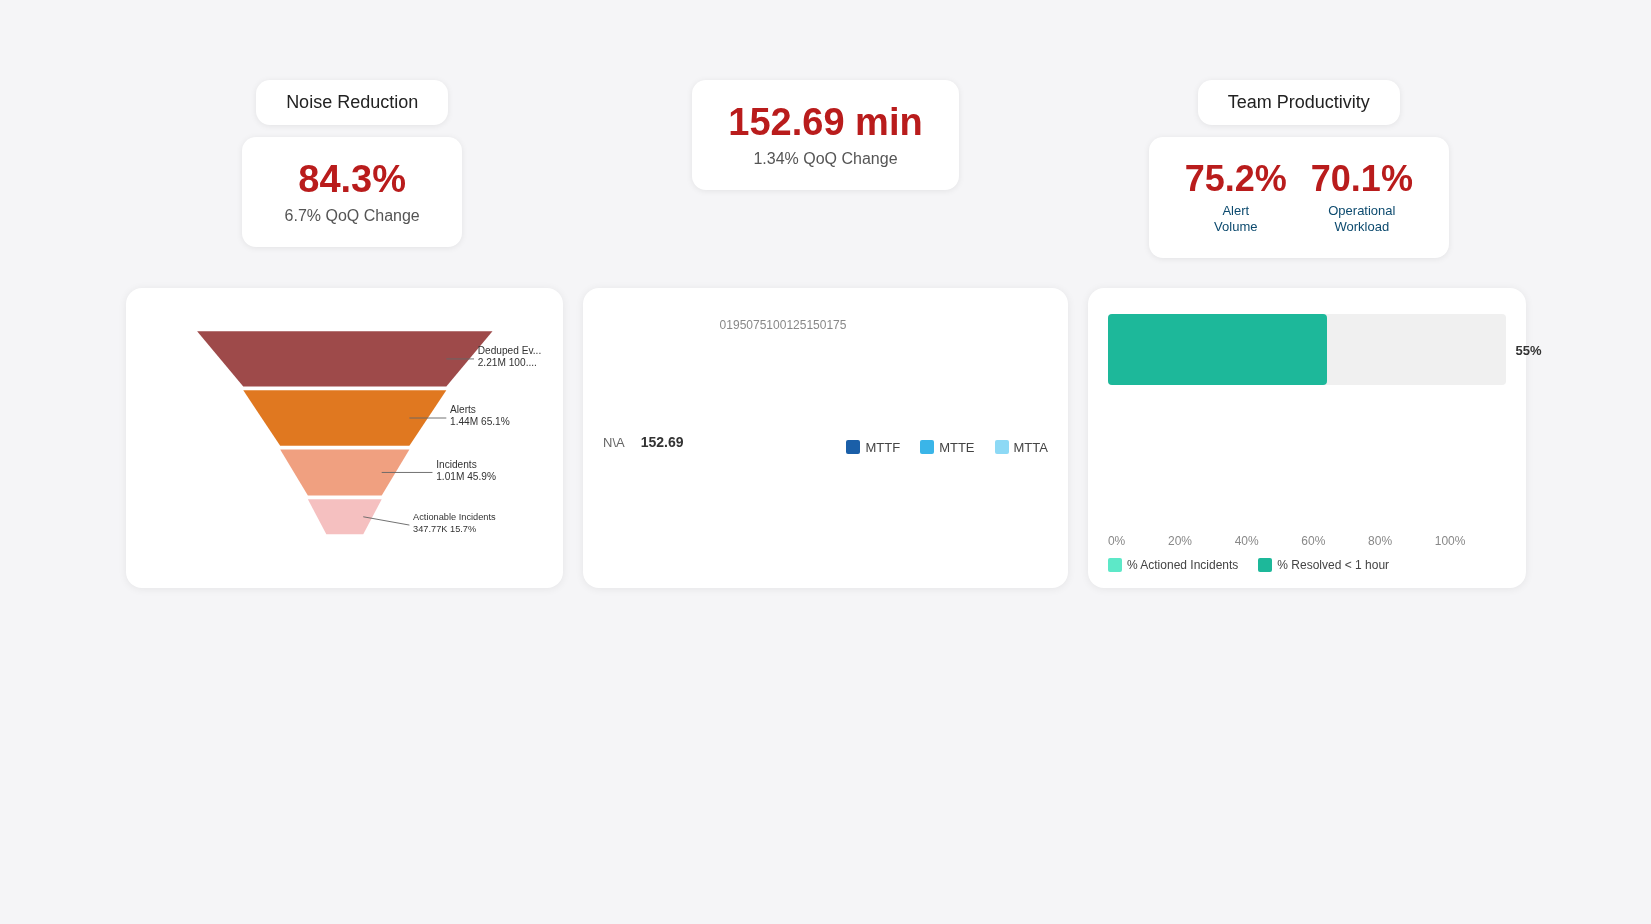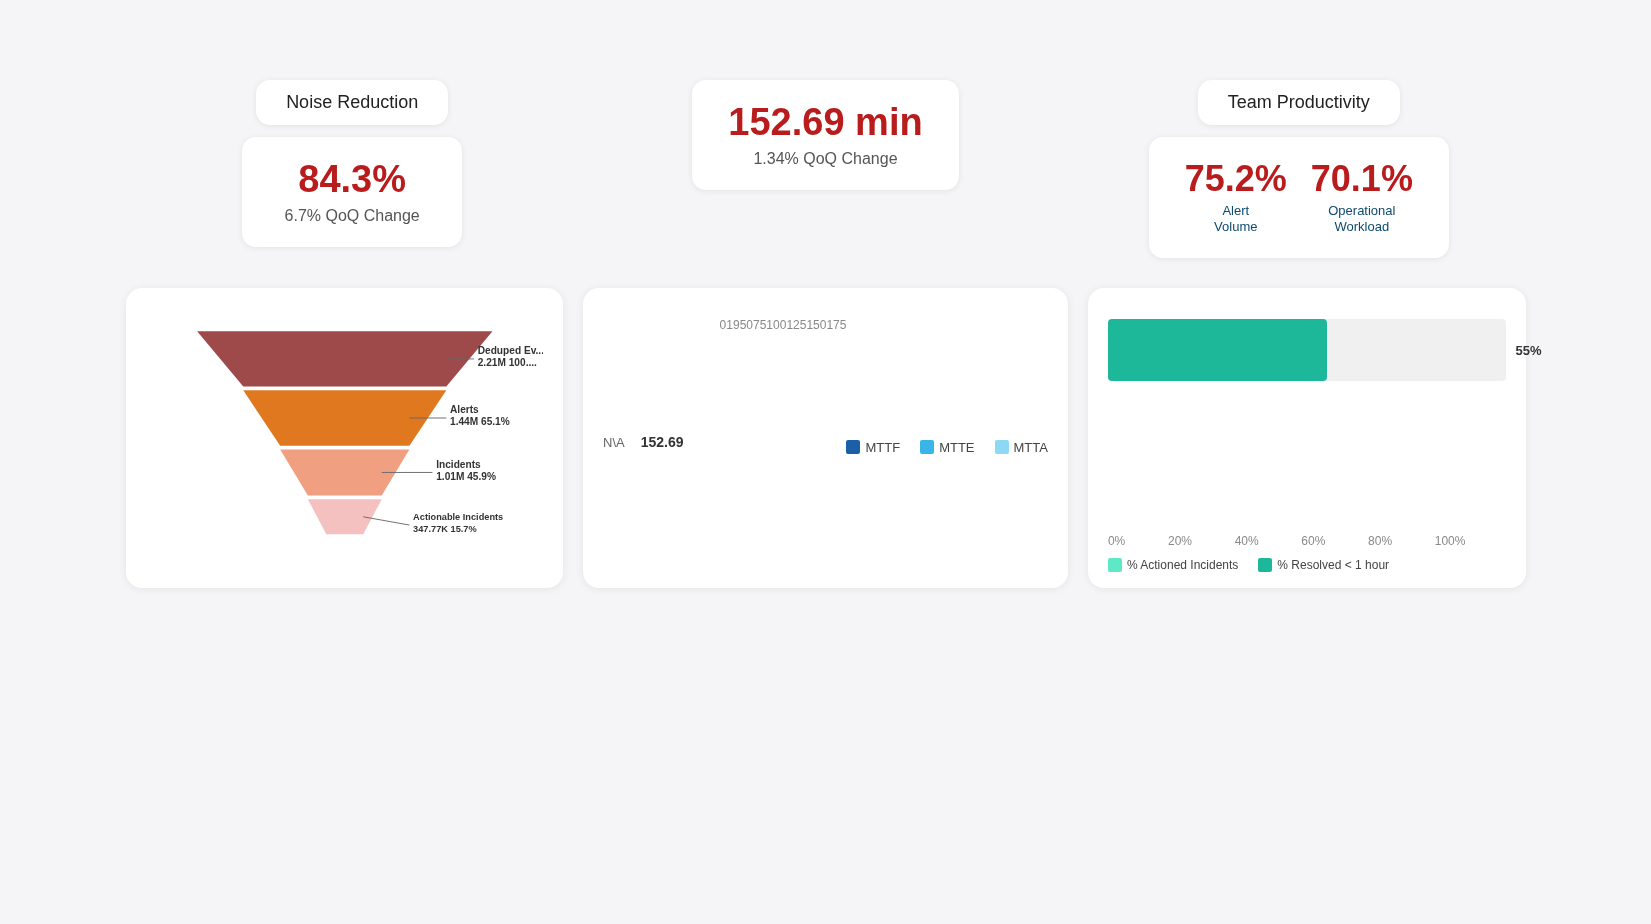--- a/index.html
+++ b/index.html
@@ -108,21 +108,20 @@
     }
 
     
     .funnel-container {
       display: flex;
       flex-direction: column;
       align-items: center;
       flex: 1;
       position: relative;
       padding-top: 10px;
-      font-weight: bold;
     }
 
     .funnel-svg {
       width: 100%;
       height: 240px;
     }
 
     
     .mttr-chart {
       flex: 1;
@@ -362,21 +361,21 @@
         </div>
       </div>
     </div>
 
     <div class="chart-card">
       <div class="team-chart">
         <div class="team-plot-area">
 
 
           <div class="team-bar-row">
-            <div style="flex:1; height:62px; background:#f0f0f0; border-radius:4px; position:relative; overflow:visible;">
+            <div style="flex:1; height:71px; background:#f0f0f0; border-radius:4px; position:relative; overflow:visible;">
               <div style="width:55%; height:100%; background:#1db89a; border-radius:4px;"></div>
               <span style="position:absolute; right:-36px; top:50%; transform:translateY(-50%); font-size:13px; font-weight:600; color:#333;">55%</span>
             </div>
           </div>
 
         </div>
         <div class="team-x-axis" style="margin-right:40px; margin-top:6px;">
           <span>0%</span>
           <span>20%</span>
           <span>40%</span>

